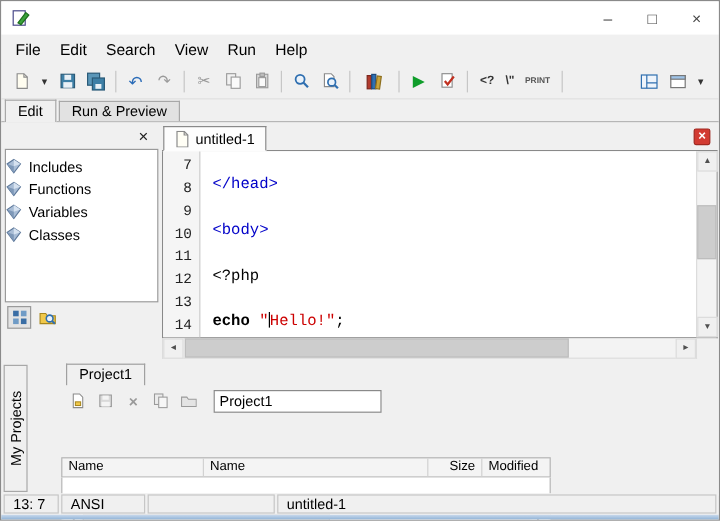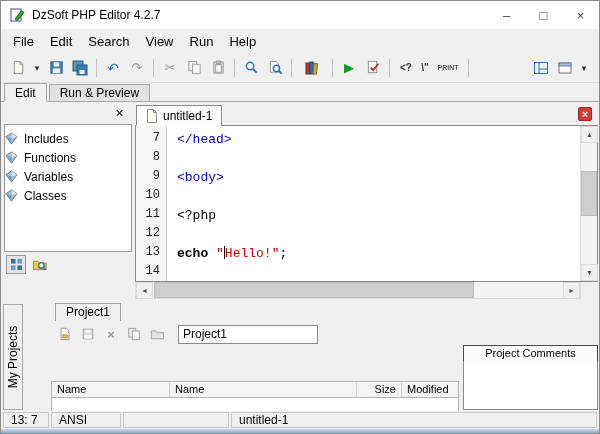--- a/index.html
+++ b/index.html
@@ -69,21 +69,21 @@
               margin-left:1px; margin-bottom:-1px; font-size:12px; z-index:2; }
   .tab-close { position:absolute; right:6px; top:3px; width:14px; height:14px; background:#d23b32;
                border:1px solid #a02820; border-radius:2px; color:#fff; font-size:11px; font-weight:bold;
                display:flex; align-items:center; justify-content:center; line-height:1; }
   .editor-body { position:absolute; top:22px; left:0; right:0; bottom:17px; background:#fff;
                  border:1px solid #898989; border-top:none; }
   .gutter { position:absolute; left:0; top:0; bottom:0; width:31px; background:#f5f5f5;
             border-right:1px solid #cfcfcf; padding-top:3px; }
   .gutter-num { height:19px; line-height:19px; text-align:right; padding-right:6px;
                 font-family:"Liberation Mono", monospace; font-size:12px; color:#222; }
-  .code { position:absolute; left:32px; top:0; right:17px; bottom:0; padding-top:4px; overflow:hidden; }
+  .code { position:absolute; left:32px; top:0; right:17px; bottom:0; padding-top:18px; overflow:hidden; }
   .code-line { height:19px; line-height:19px; padding-left:9px; white-space:pre;
                font-family:"Liberation Mono", monospace; font-size:13px; }
   .caret { display:inline-block; width:1px; height:13px; background:#000; vertical-align:-2px; }
 
   .vscroll { position:absolute; top:0; right:0; bottom:0; width:17px; background:#f3f3f3;
              border-left:1px solid #dcdcdc; display:flex; flex-direction:column; }
   .sarrow { width:17px; height:17px; flex:none; display:flex; align-items:center; justify-content:center;
             font-size:7px; color:#505050; background:#f0f0f0; border:1px solid #dcdcdc; }
   .vtrack { flex:1; position:relative; }
   .vthumb { position:absolute; left:0; right:0; top:28px; height:45px; background:#cdcdcd;
@@ -145,21 +145,20 @@
 
 <div class="window">
 
   <div class="titlebar">
     <span class="app-icon">
       <svg width="16" height="16" viewBox="0 0 16 16">
           <rect x="2" y="2" width="10" height="12" fill="#fff" stroke="#4a4a8a"></rect>
           <path d="M6 12 L12.5 3.5 L15 5.5 L8.5 13.5 z" fill="#3aa33a" stroke="#1d701d"></path>
         </svg>
     </span>
-    <span class="title">DzSoft PHP Editor 4.2.7</span>
     <div class="win-controls">
       <div class="win-btn">
           <span>–</span>
         </div>
       <div class="win-btn">
           <span>□</span>
         </div>
       <div class="win-btn close-btn">
           <span>×</span>
         </div>
@@ -468,24 +467,20 @@
           <div class="htrack">
               <div class="phthumb"></div>
             </div>
           <div class="sarrow">
               <span>►</span>
             </div>
         </div>
       </div>
     </div>
 
-    <div class="comments">
-      <div class="comments-header">Project Comments</div>
-      <div class="comments-body"></div>
-    </div>
   </div>
 
   <div class="statusbar">
     <div class="scell c1">13: 7</div>
     <div class="scell c2">ANSI</div>
     <div class="scell c3"></div>
     <div class="scell c4">untitled-1</div>
   </div>
 
   <div class="win-bottom"></div>

